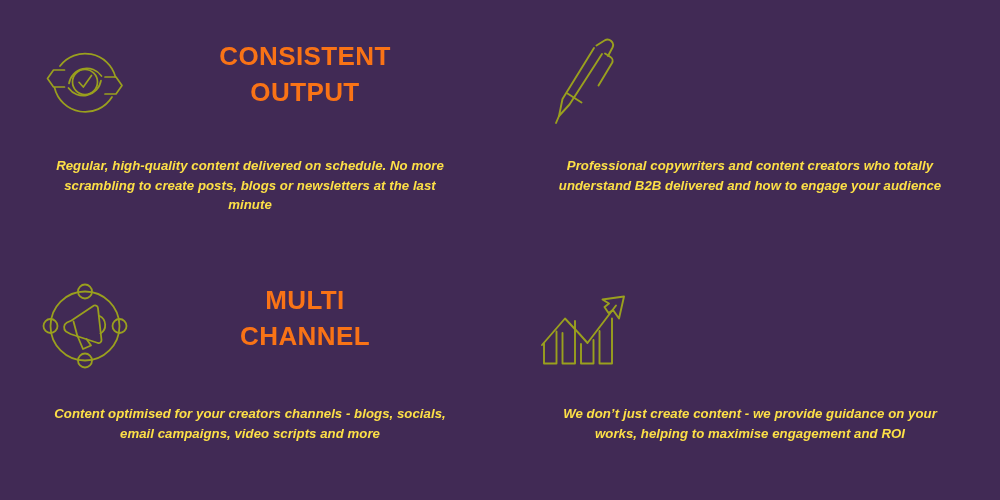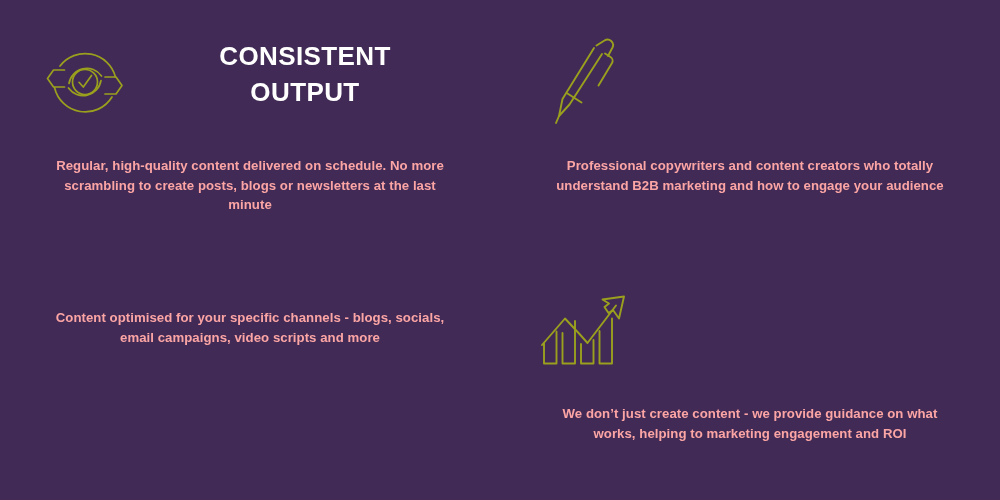--- a/index.html
+++ b/index.html
@@ -48,38 +48,39 @@
     display: flex;
     align-items: center;
     justify-content: center;
   }
   .icon-wrap svg {
     display: block;
   }
   .title {
     flex: 1 1 auto;
     text-align: center;
-    color: #ffffff;
+    color: #f97316;
     font-weight: 700;
     font-size: 26px;
     line-height: 36px;
     letter-spacing: 0.4px;
     text-transform: uppercase;
     padding-top: 4px;
     white-space: pre-line;
   }
   .desc {
     margin-top: 26px;
     text-align: center;
-    color: #fca5a5;
+    color: #fde047;
     font-weight: 700;
     font-size: 13.2px;
     line-height: 19.5px;
     letter-spacing: 0.05px;
     padding: 0 22px;
+    font-style: italic;
   }
   .cell-bottom .desc {
     margin-top: 30px;
   }
   .cell-right .desc {
     padding: 0 14px;
   }
 </style>
 </head>
 <body>
@@ -112,37 +113,54 @@
         <div class="icon-wrap">
           <svg width="86" height="90" viewBox="0 0 86 90" fill="none" stroke="#9aa01e" stroke-width="1.9" stroke-linecap="round" stroke-linejoin="round">
             <path d="M54.5 8.5 L62.5 3.5 A5.5 5.5 0 0 1 70.5 10.5 L66 19"></path>
             <path d="M52 11 L20.5 62 L17 79 L27.5 67.5 L60 17"></path>
             <path d="M17 79 L14 86"></path>
             <path d="M25.5 56.5 L39.5 65.5"></path>
             <path d="M63 16.5 L68.5 20 A4.5 4.5 0 0 1 70 26 L56.5 48.5"></path>
           </svg>
         </div>
       </div>
-      <div class="desc">Professional copywriters and content creators who totally understand B2B marketing and how to engage your audience</div>
+      <div class="desc">Professional copywriters and content creators who totally understand B2B delivered and how to engage your audience</div>
     </div>
 
     <div class="cell cell-bottom cell-left">
-      <div class="desc">Content optimised for your specific channels - blogs, socials, email campaigns, video scripts and more</div>
+      <div class="head-row">
+        <div class="icon-wrap">
+          <svg width="86" height="86" viewBox="0 0 86 86" fill="none" stroke="#9aa01e" stroke-width="1.8" stroke-linecap="round" stroke-linejoin="round">
+            <path d="M43 8.5 A34.5 34.5 0 0 1 77.5 43 A34.5 34.5 0 0 1 43 77.5 A34.5 34.5 0 0 1 8.5 43 A34.5 34.5 0 0 1 43 8.5 Z"></path>
+            <circle cx="43" cy="8.5" r="7"></circle>
+            <circle cx="43" cy="77.5" r="7"></circle>
+            <circle cx="8.5" cy="43" r="7"></circle>
+            <circle cx="77.5" cy="43" r="7"></circle>
+            <path d="M52 22.5 L29.5 37.5 L25 39.5 A5.5 5.5 0 0 0 24 48.5 L28.5 51 L56 60 A3 3 0 0 0 59.5 57 L56 25.5 A3 3 0 0 0 52 22.5 Z"></path>
+            <path d="M31.5 38.5 L35.5 53.5"></path>
+            <path d="M35.5 53 L41 66 L49 62.5 L44.5 56"></path>
+            <path d="M57.5 33 A10 10 0 0 1 58.5 50.5"></path>
+          </svg>
+        </div>
+        <div class="title">MULTI
+CHANNEL</div>
+      </div>
+      <div class="desc">Content optimised for your creators channels - blogs, socials, email campaigns, video scripts and more</div>
     </div>
 
     <div class="cell cell-bottom cell-right">
       <div class="head-row">
         <div class="icon-wrap">
           <svg width="94" height="86" viewBox="0 0 94 86" fill="none" stroke="#9aa01e" stroke-width="1.9" stroke-linecap="round" stroke-linejoin="round">
             <path d="M6 60.5 L6 80.5 L18.5 80.5 L18.5 48.5"></path>
             <path d="M24.5 50 L24.5 80.5 L37 80.5 L37 38"></path>
             <path d="M43 61 L43 80.5 L55.5 80.5 L55.5 57"></path>
             <path d="M61.5 48 L61.5 80.5 L74 80.5 L74 35.5"></path>
             <path d="M4 62 L27 35.5 L41.5 51 L49.5 60 L78 22.5"></path>
             <path d="M64.5 16.5 L86 13.5 L81 35.5 L75 27 L70.5 30 L66.5 24 L71 20.5 Z"></path>
           </svg>
         </div>
       </div>
-      <div class="desc">We don’t just create content - we provide guidance on what works, helping to marketing engagement and ROI</div>
+      <div class="desc">We don’t just create content - we provide guidance on your works, helping to maximise engagement and ROI</div>
     </div>
 
   </div>
 </div>
 
 </body></html>

